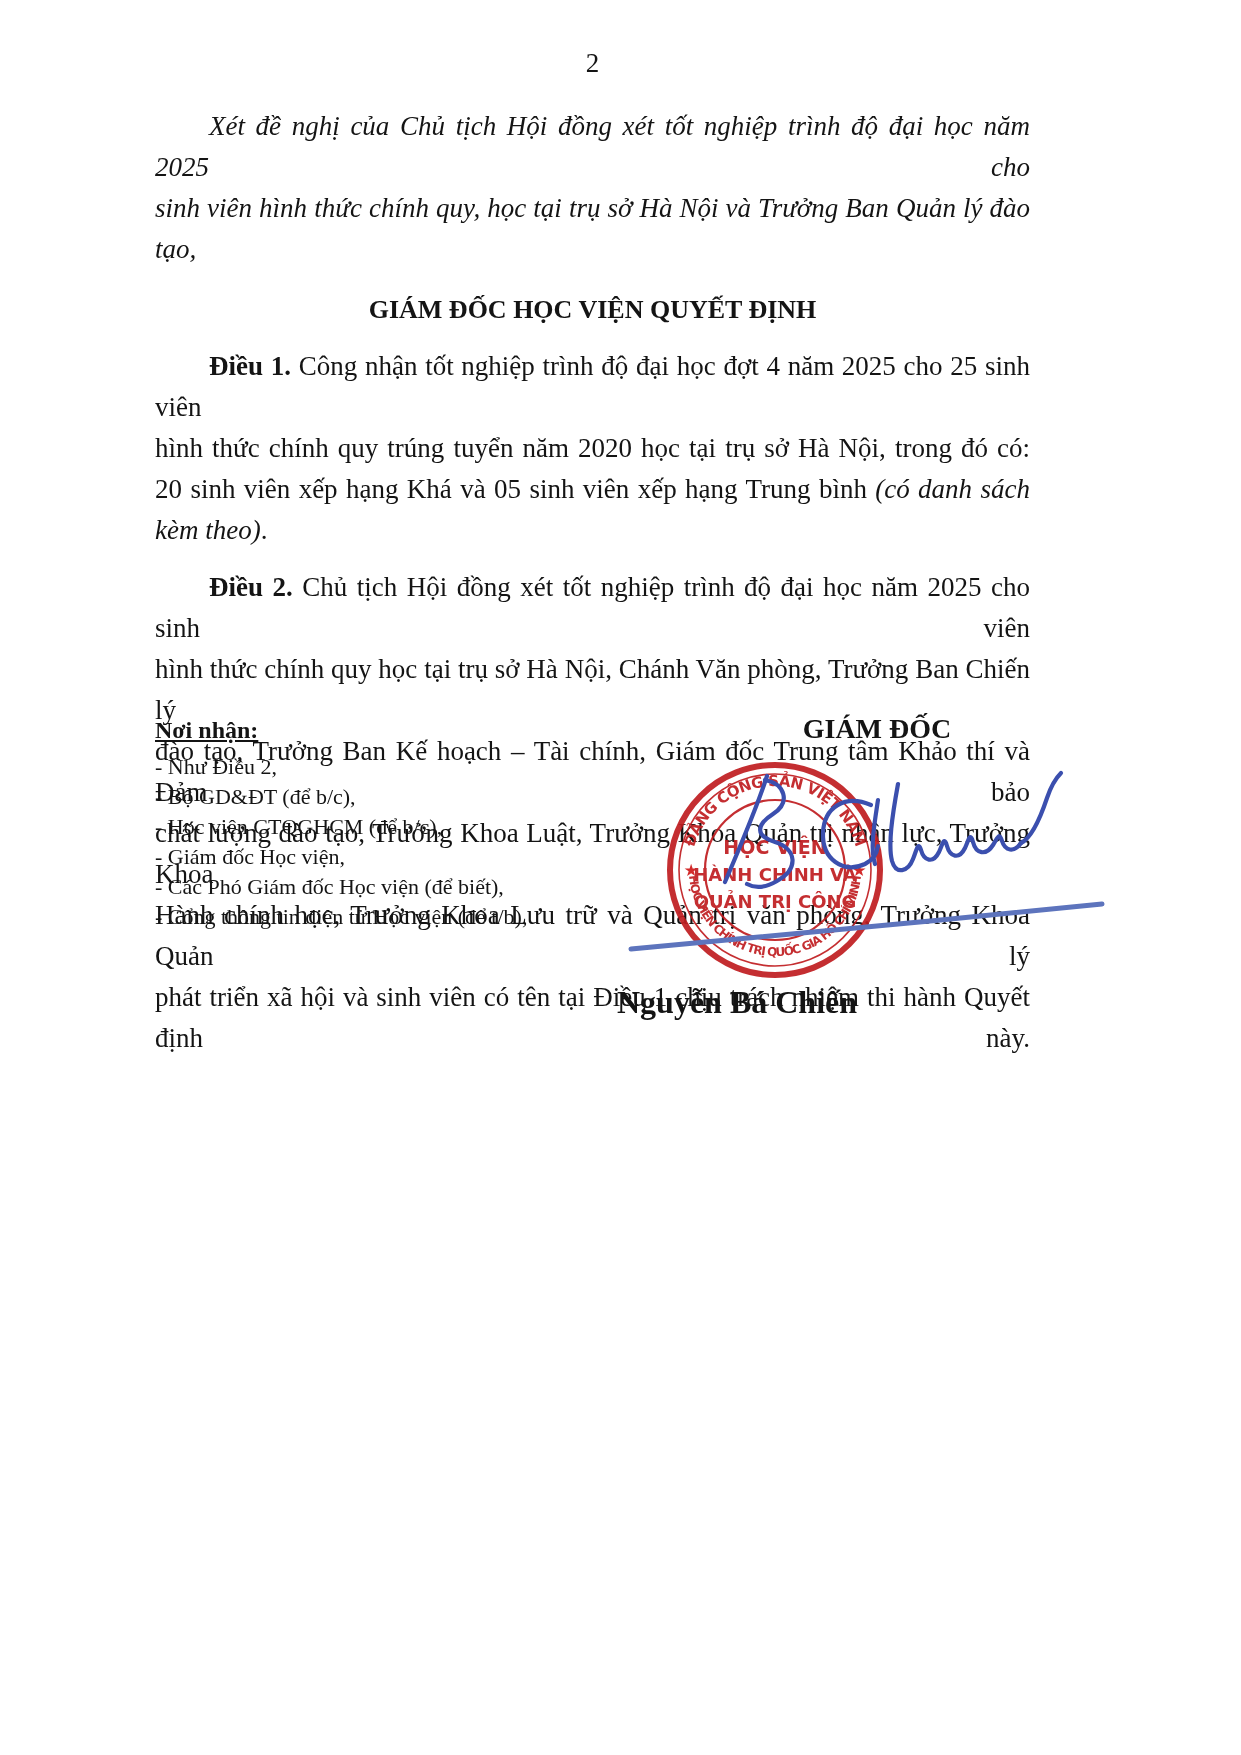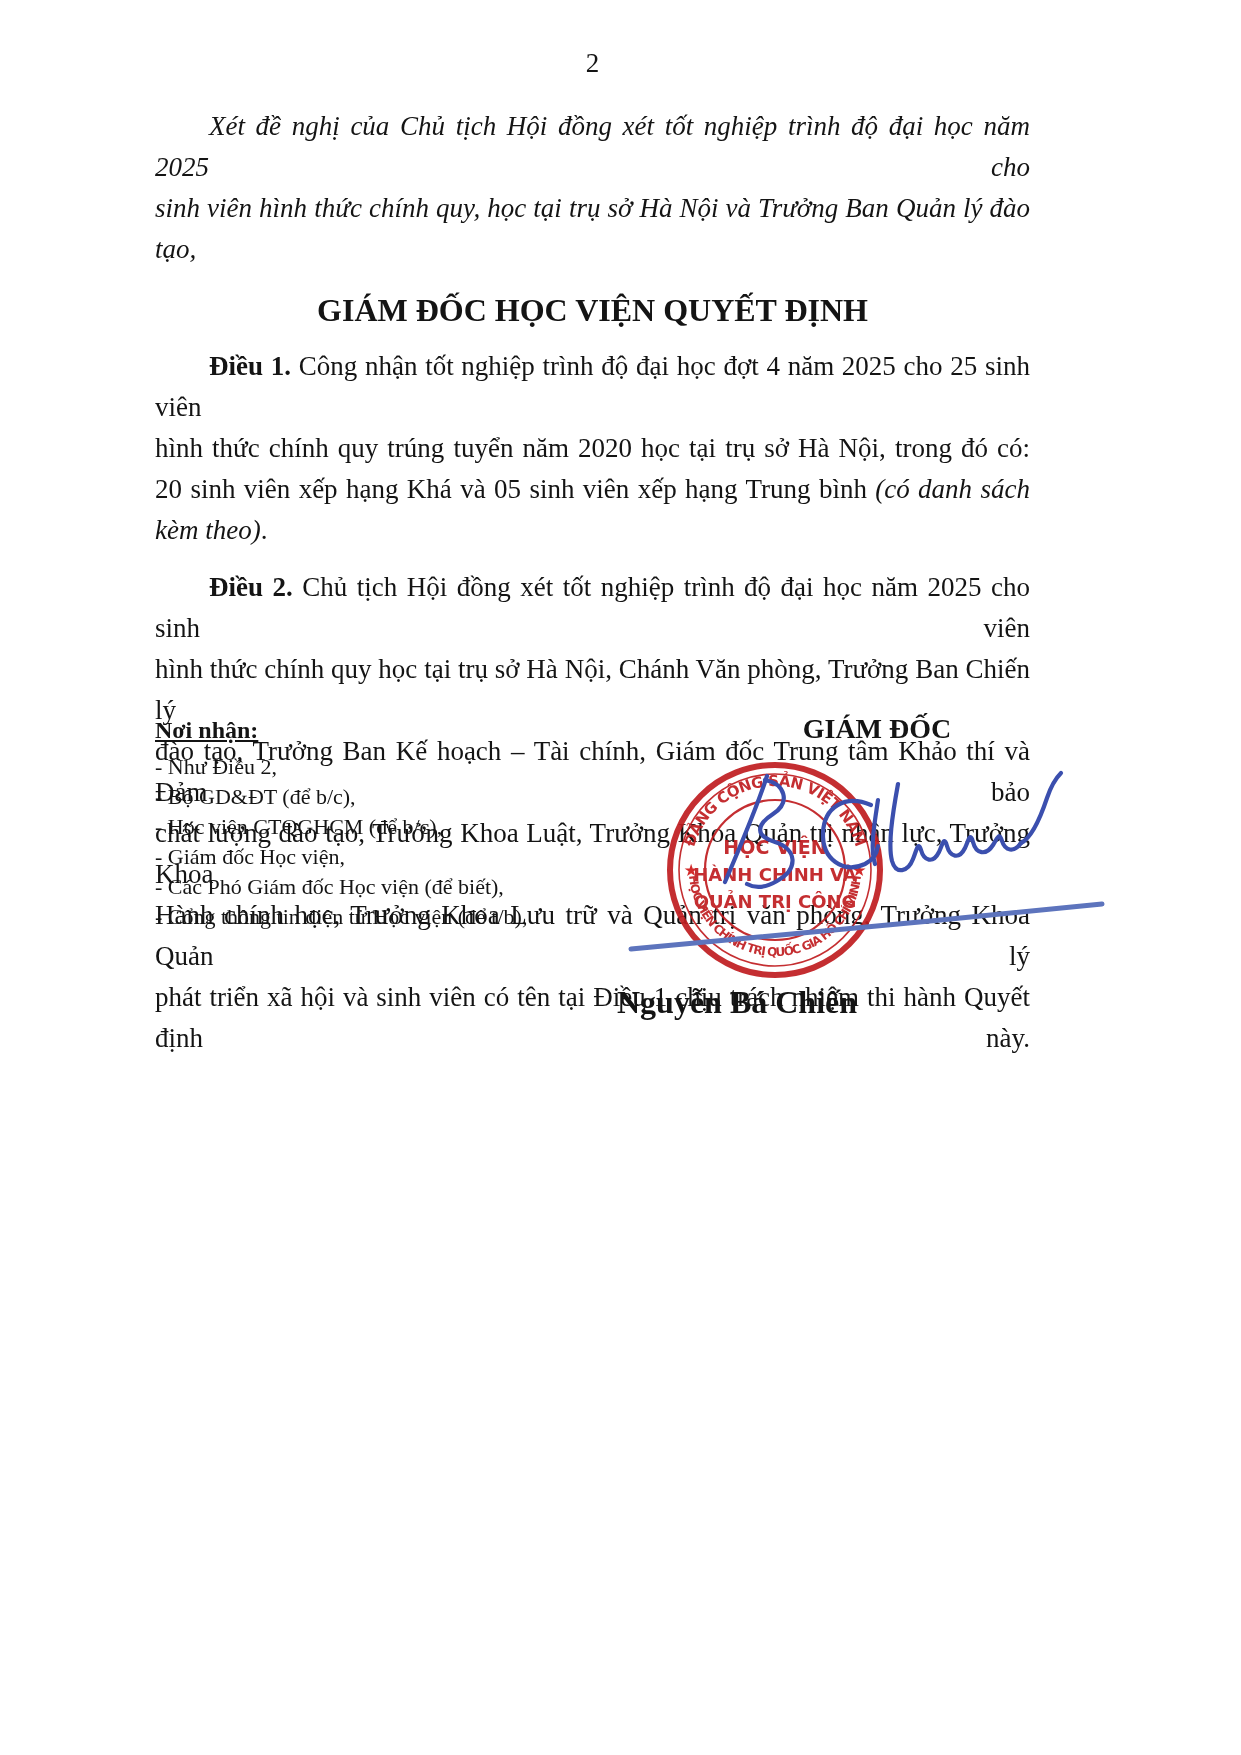--- a/index.html
+++ b/index.html
@@ -7,21 +7,21 @@
         font-family:"Liberation Serif","DejaVu Serif",serif;color:#141414;overflow:hidden;}
   .content{padding:46px 211px 0 155px;}
   .pagenum{text-align:center;font-size:27px;line-height:34px;}
   .para{margin:0;}
   .jline{font-size:27px;line-height:41px;text-align:justify;text-align-last:justify;}
   .jline.lastline{text-align-last:auto;}
   .indent{text-indent:54px;}
   .b{font-weight:bold;}
   .i{font-style:italic;}
   .p1{margin-top:26px;font-style:italic;}
-  .heading{margin-top:18px;font-size:32px;line-height:44px;font-weight:bold;text-align:center;}
+  .heading{margin-top:18px;font-size:26px;line-height:44px;font-weight:bold;text-align:center;}
   .d1{margin-top:14px;}
   .d2{margin-top:16px;}
   .recipients-label{position:absolute;left:155px;top:714px;font-size:24px;font-weight:bold;
         text-decoration:underline;line-height:32px;}
   .recipients-list{position:absolute;left:155px;top:752px;font-size:22px;line-height:30px;}
   .director-title{position:absolute;left:617px;top:712px;width:520px;text-align:center;
         font-weight:bold;font-size:28px;line-height:34px;}
   .sig-svg{position:absolute;left:615px;top:742px;}
   .signer-name{position:absolute;left:617px;top:984px;width:520px;text-align:left;
         font-weight:bold;font-size:32px;line-height:36px;}

